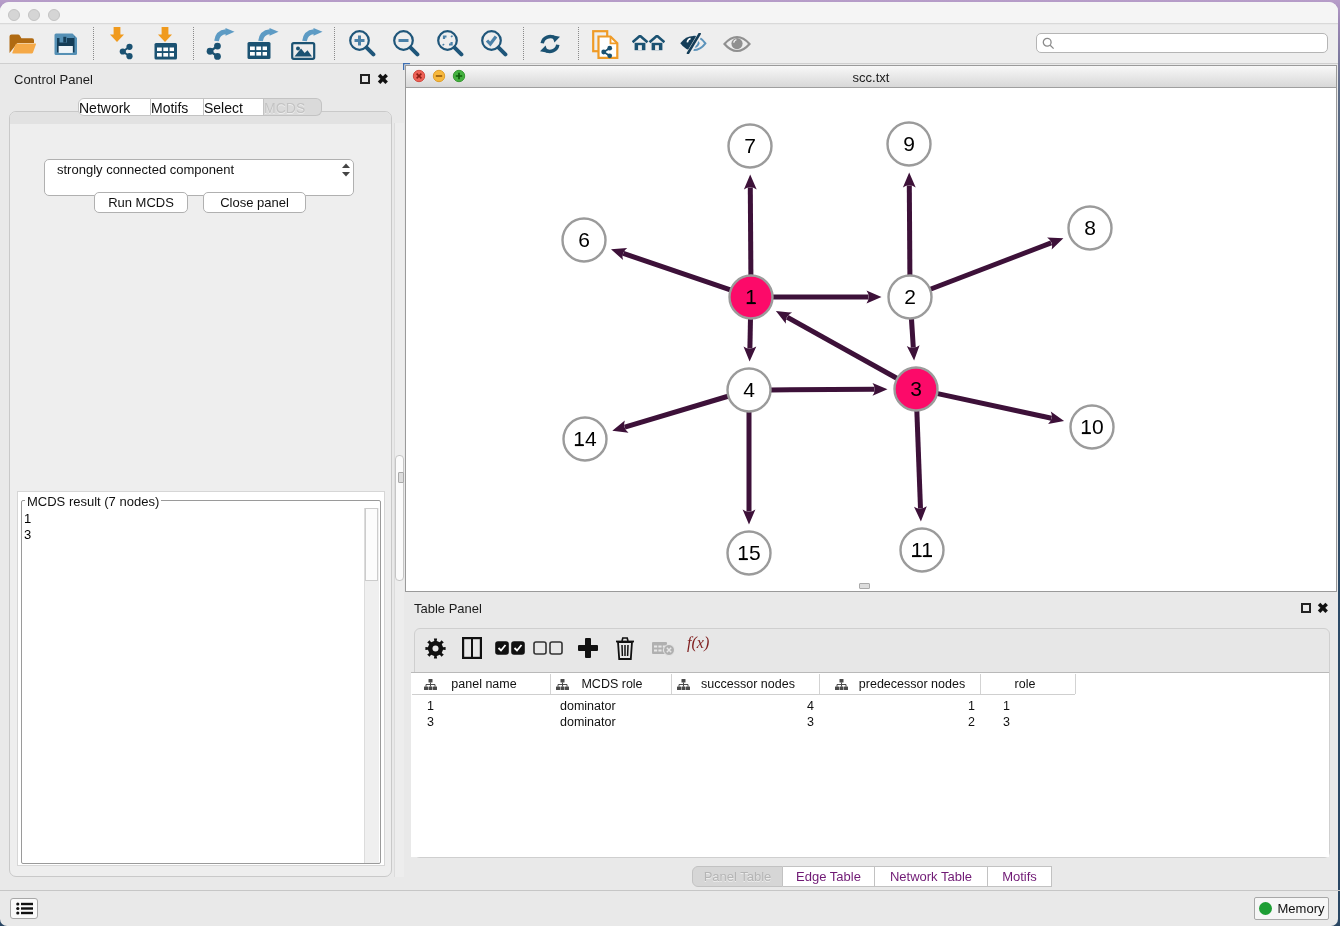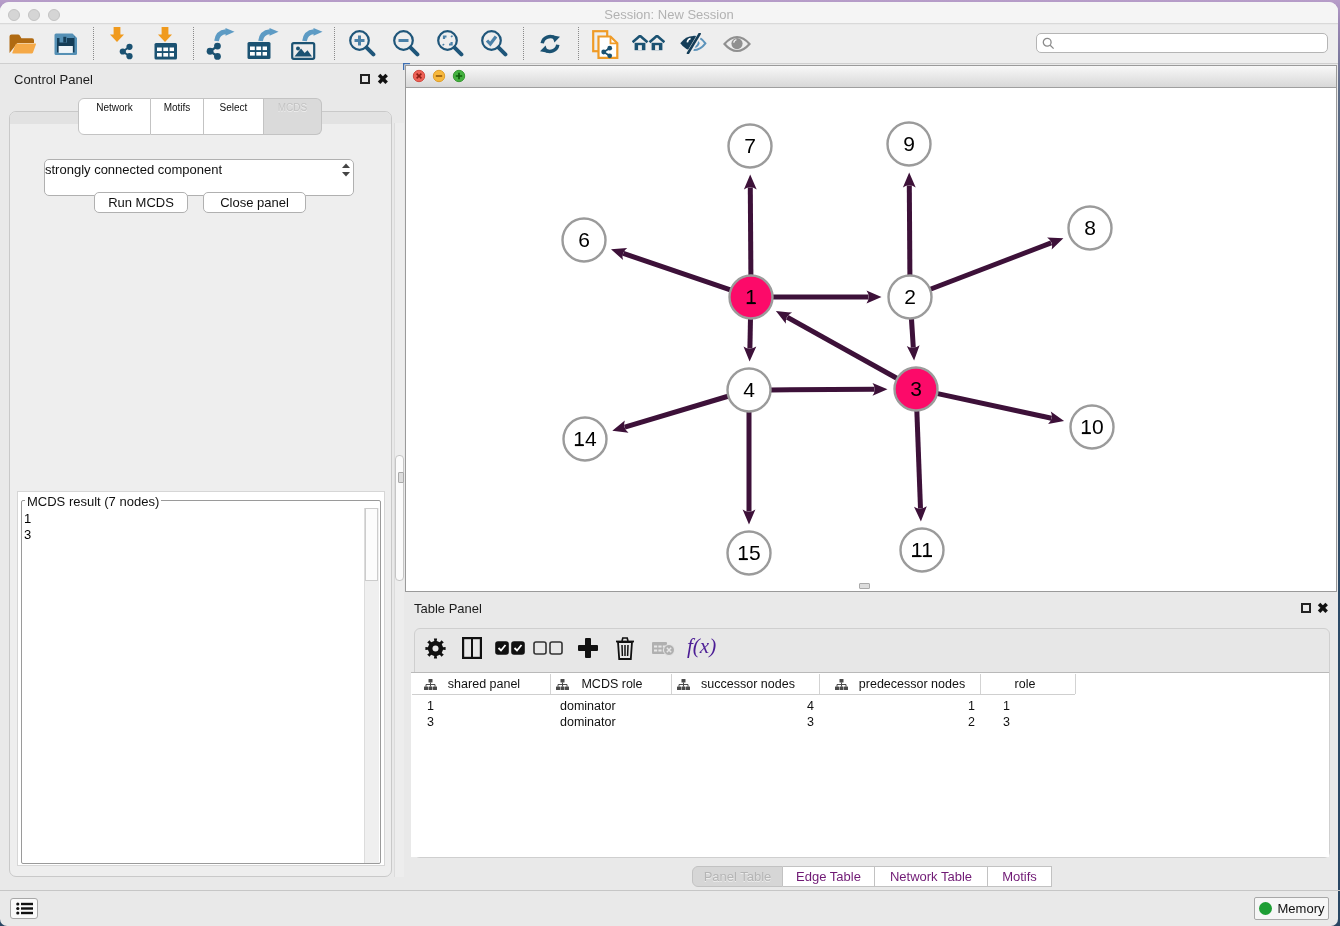--- a/index.html
+++ b/index.html
@@ -9,25 +9,25 @@
 #titlebar{position:absolute;left:0;top:2px;width:1338px;height:22px;background:#f5f5f5;border-radius:9px 9px 0 0;border-bottom:1px solid #d9d9d9}
 .tl{position:absolute;top:7px;width:12px;height:12px;border-radius:50%;background:#d5d5d5;border:1px solid #c3c3c3}
 #wtitle{position:absolute;left:0;top:7px;width:1338px;text-align:center;font-size:13px;color:#b2b2b2}
 #toolbar{position:absolute;left:0;top:25px;width:1338px;height:39px;background:#eeeeee;border-bottom:1px solid #cfcfcf}
 .tbdiv{position:absolute;top:27px;height:33px;width:0;border-left:1px dotted #8a8a8a}
 #searchbox{position:absolute;left:1036px;top:33px;width:292px;height:20px;background:#fff;border:1px solid #b5b5b5;border-radius:5px}
 
 .paneltitle{font-size:13px;color:#1c1c1c}
 .floatbtn{position:absolute;width:10px;height:10px;border:2px solid #222}
 .closex{position:absolute;font-size:14px;font-weight:bold;color:#111;line-height:12px}
-.tabseg{position:absolute;height:37px;font-size:10px;color:#111;background:rgba(255,255,255,0.99);border:1px solid #c3c3c3;border-left:none;text-align:center;line-height:18px}
+.tabseg{position:absolute;height:18px;font-size:14px;color:#111;background:rgba(255,255,255,0.99);border:1px solid #c3c3c3;border-left:none;line-height:18px}
 #cpanel{position:absolute;left:9px;top:111px;width:383px;height:766px;border:1px solid #c9c9c9;border-radius:7px;background:#eeeeee}
 #cpanel-top{position:absolute;left:10px;top:112px;width:381px;height:12px;background:#e2e2e2;border-radius:6px 6px 0 0}
 .btn{position:absolute;height:21px;background:rgba(255,255,255,0.99);border:1px solid #b0b0b0;border-radius:5px;font-size:13px;color:#111;text-align:center;line-height:19px}
-#optsel{position:absolute;left:44px;top:159px;width:310px;height:37px;background:rgba(255,255,255,0.99);border:1px solid #b0b0b0;border-radius:5px;font-size:13px;line-height:19px;padding-left:0;color:#111}
+#optsel{position:absolute;left:44px;top:159px;width:310px;height:37px;background:rgba(255,255,255,0.99);border:1px solid #b0b0b0;border-radius:5px;font-size:13px;line-height:19px;padding-left:12px;color:#111}
 #fieldset{position:absolute;left:21px;top:500px;width:360px;height:364px;border:1px solid #9a9a9a;border-radius:2px}
 #fslegend{position:absolute;left:25px;top:494px;background:rgba(255,255,255,0.99);padding:0 2px;font-size:13px;color:#111}
 #fswhite{position:absolute;left:17px;top:491px;width:368px;height:375px;background:#fff;border:1px solid #d6d6d6}
 
 #netframe{position:absolute;left:405px;top:65px;width:932px;height:527px;border:1px solid #9a9a9a;background:#fff}
 #nettitle{position:absolute;left:406px;top:66px;width:930px;height:22px;background:linear-gradient(#f8f8f8,#d8d8d8);border-bottom:1px solid #9f9f9f}
 
 #tpanel{position:absolute;left:414px;top:628px;width:916px;height:230px;border:1px solid #cfcfcf;border-radius:6px;background:#e7e7e7}
 #ttable{position:absolute;left:411px;top:672px;width:918px;height:185px;background:#fff;border-top:1px solid #b9b9b9}
 .th{position:absolute;top:674px;height:20px;font-size:12.5px;color:#111;text-align:center;line-height:20px}
@@ -41,21 +41,20 @@
 .tabseg,.btab,.btn,#optsel,#membtn,#fslegend,#nettitle,.th{transform:translateZ(0)}
 </style></head>
 <body>
 <div id="root" style="position:absolute;left:0;top:0;width:1340px;height:926px;transform:translateZ(0)">
 <div id="winbg"></div>
 <div id="titlebar">
   <div class="tl" style="left:8px"></div>
       <div class="tl" style="left:28px"></div>
       <div class="tl" style="left:48px"></div>
 </div>
-<div id="wtitle">Session: New Session</div>
 <div id="toolbar"></div>
 <svg class="abs" style="left:8px;top:33px" width="28" height="22" viewBox="0 0 28 22">
       <path d="M1.5 20 L1.5 3.5 Q1.5 1.5 3.5 1.5 L10 1.5 Q11.2 1.5 11.8 2.6 L13.4 5.2 L24 5.2 Q26 5.2 26 7.2 L26 10 L9.5 10 L1.5 20 Z" fill="#b06a12"></path>
       <path d="M9.8 10.5 L27.6 10.5 Q28.3 10.5 28 11.3 L24.9 19.7 Q24.6 20.5 23.7 20.5 L4.8 20.5 Q4 20.5 4.3 19.7 L7.6 11.3 Q7.9 10.5 9.8 10.5 Z" fill="#f5a947"></path>
     </svg>
 <svg class="abs" style="left:54px;top:33px" width="24" height="23" viewBox="0 0 24 23">
       <path d="M2 0.5 L18.5 0.5 L23 5 L23 20.5 Q23 22 21.5 22 L2 22 Q0.5 22 0.5 20.5 L0.5 2 Q0.5 0.5 2 0.5 Z" fill="#5590b5"></path>
       <rect x="3" y="3" width="17.5" height="16.5" fill="#143d58"></rect>
       <rect x="3" y="3" width="17.5" height="2" fill="#5590b5"></rect>
       <rect x="5.5" y="3" width="7.5" height="6.5" fill="#5590b5"></rect>
@@ -260,20 +259,21 @@
       <path d="M4.6 4.6 L9.4 9.4 M9.4 4.6 L4.6 9.4" stroke="#8c1d14" stroke-width="1.5"></path>
     </svg>
     <svg class="abs" style="left:432px;top:69px" width="14" height="14" viewBox="0 0 14 14">
       <circle cx="7" cy="7" r="5.7" fill="#f7b83c" stroke="#dd9e2c" stroke-width="1"></circle>
       <path d="M3.8 7 L10.2 7" stroke="#985f0f" stroke-width="1.7"></path>
     </svg>
     <svg class="abs" style="left:452px;top:69px" width="14" height="14" viewBox="0 0 14 14">
       <circle cx="7" cy="7" r="5.7" fill="#43b13f" stroke="#379733" stroke-width="1"></circle>
       <path d="M7 3.8 L7 10.2 M3.8 7 L10.2 7" stroke="#0e5c0b" stroke-width="1.7"></path>
     </svg>
+    <div class="abs" style="left:406px;top:70px;width:930px;text-align:center;font-size:13px;color:#1a1a1a">scc.txt</div>
 <svg width="930" height="503" style="position:absolute;left:406px;top:88px;transform:translateZ(0)" font-family="Liberation Sans, sans-serif">
       <g stroke="#3d1139" stroke-width="5">
         <line x1="344.9" y1="188.0" x2="344.3" y2="99.5"></line>
         <path d="M344.2,86.5 L350.7,101.5 Q344.3,97.0 337.9,101.5 Z" stroke="none" fill="#3d1139"></path>
         <line x1="325.1" y1="202.2" x2="217.3" y2="165.4"></line>
         <path d="M205.0,161.2 L221.2,160.0 Q214.9,164.6 217.1,172.1 Z" stroke="none" fill="#3d1139"></path>
         <line x1="366.0" y1="209.0" x2="462.5" y2="209.0"></line>
         <path d="M475.5,209.0 L460.5,215.4 Q465.0,209.0 460.5,202.6 Z" stroke="none" fill="#3d1139"></path>
         <line x1="344.5" y1="230.0" x2="343.9" y2="260.5"></line>
         <path d="M343.6,273.5 L337.5,258.4 Q343.8,263.0 350.3,258.6 Z" stroke="none" fill="#3d1139"></path>
@@ -376,23 +376,23 @@
         <rect x="3" y="5.5" width="3.2" height="2"></rect>
         <rect x="7.4" y="5.5" width="3.2" height="2"></rect>
         <rect x="11.8" y="5.5" width="2.5" height="2"></rect>
         <rect x="3" y="9.5" width="3.2" height="2"></rect>
         <rect x="7.4" y="9.5" width="3.2" height="2"></rect>
         <rect x="11.8" y="9.5" width="2.5" height="2"></rect>
       </g>
 <circle cx="18" cy="10" r="5.5" fill="#b0b0b0" stroke="#e7e7e7" stroke-width="1"></circle>
       <path d="M15.8 7.8 L20.2 12.2 M20.2 7.8 L15.8 12.2" stroke="#e7e7e7" stroke-width="1.4"></path>
     </svg>
-<div class="abs" style="left:687px;top:634px;width:40px;font-family:'Liberation Serif',serif;font-style:italic;font-size:21px;color:#4c1d95">f(x)</div>
-
-<div class="th" style="left:429px;width:110px">shared panel</div>
+<div class="abs" style="left:687px;top:634px;width:40px;font-family:'Liberation Serif',serif;font-style:italic;font-size:16px;color:#7f1d1d">f(x)</div>
+
+<div class="th" style="left:429px;width:110px">panel name</div>
 <div class="th" style="left:572px;width:80px">MCDS role</div>
 <div class="th" style="left:693px;width:110px">successor nodes</div>
 <div class="th" style="left:851px;width:122px">predecessor nodes</div>
 <div class="th" style="left:985px;width:80px">role</div>
 <div class="colsep" style="left:550px"></div>
 <div class="colsep" style="left:671px"></div>
 <div class="colsep" style="left:819px"></div>
 <div class="colsep" style="left:980px"></div>
 <div class="colsep" style="left:1075px"></div>
 <div class="abs" style="left:412px;top:694px;width:663px;border-top:1px solid #cfcfcf"></div>

